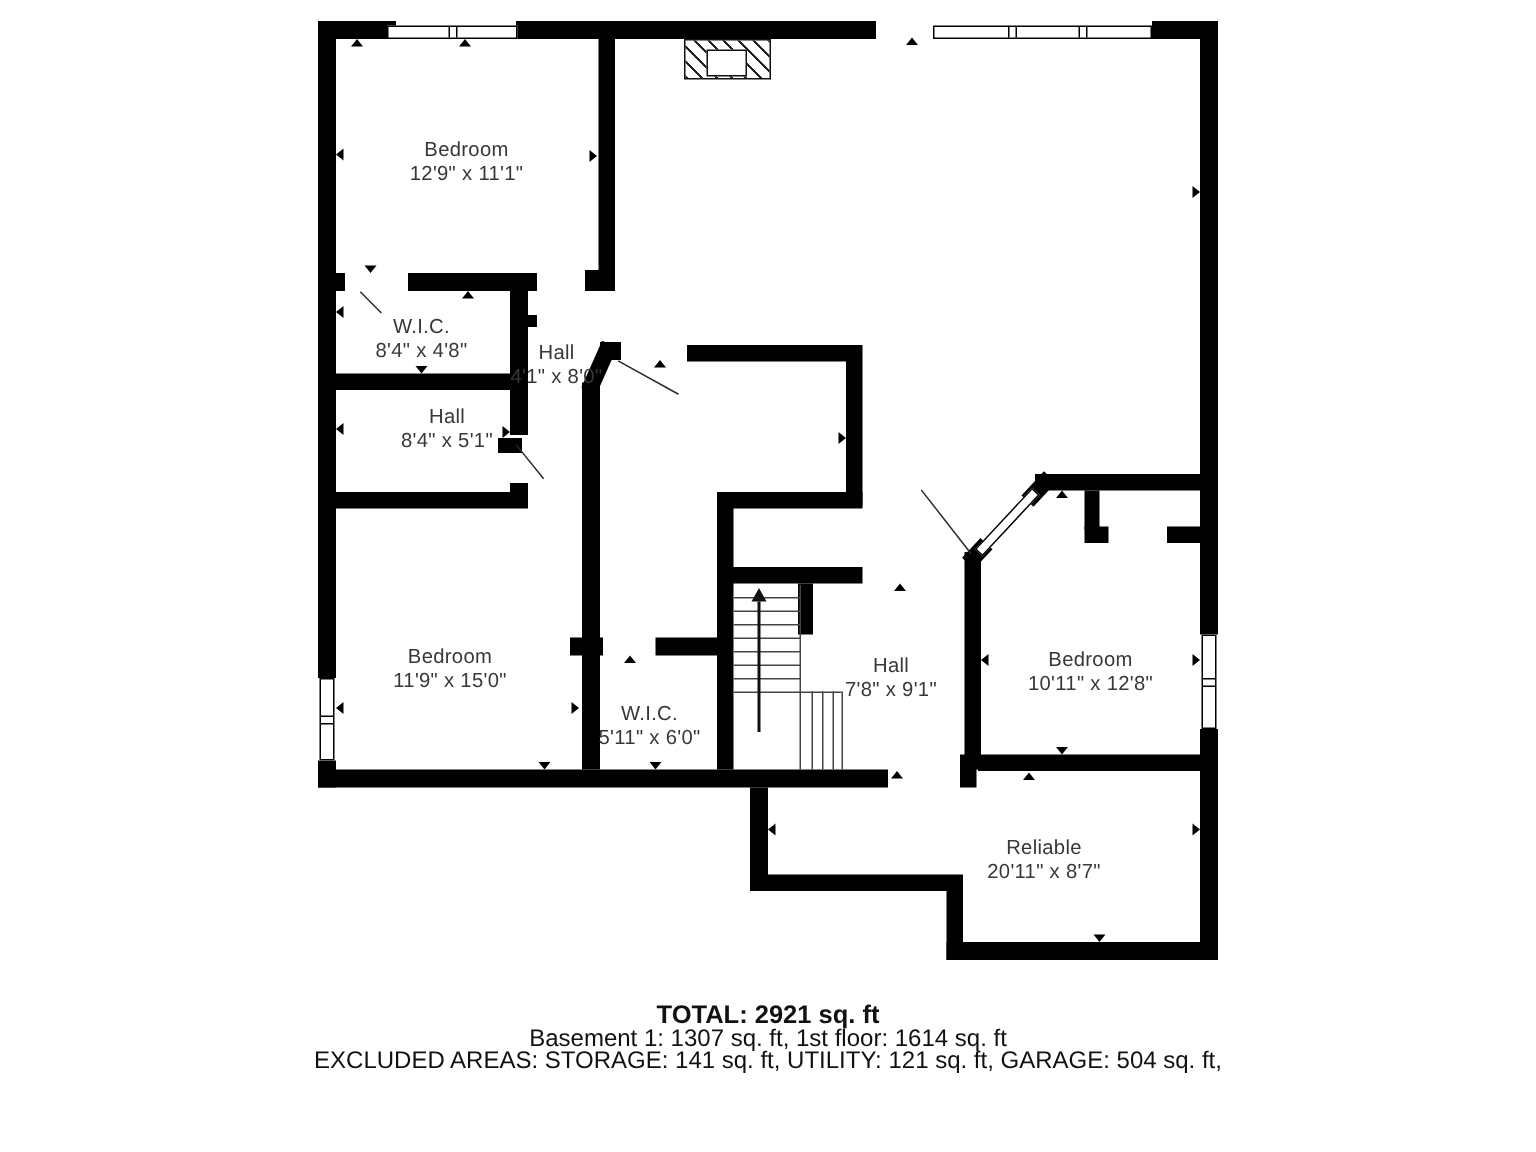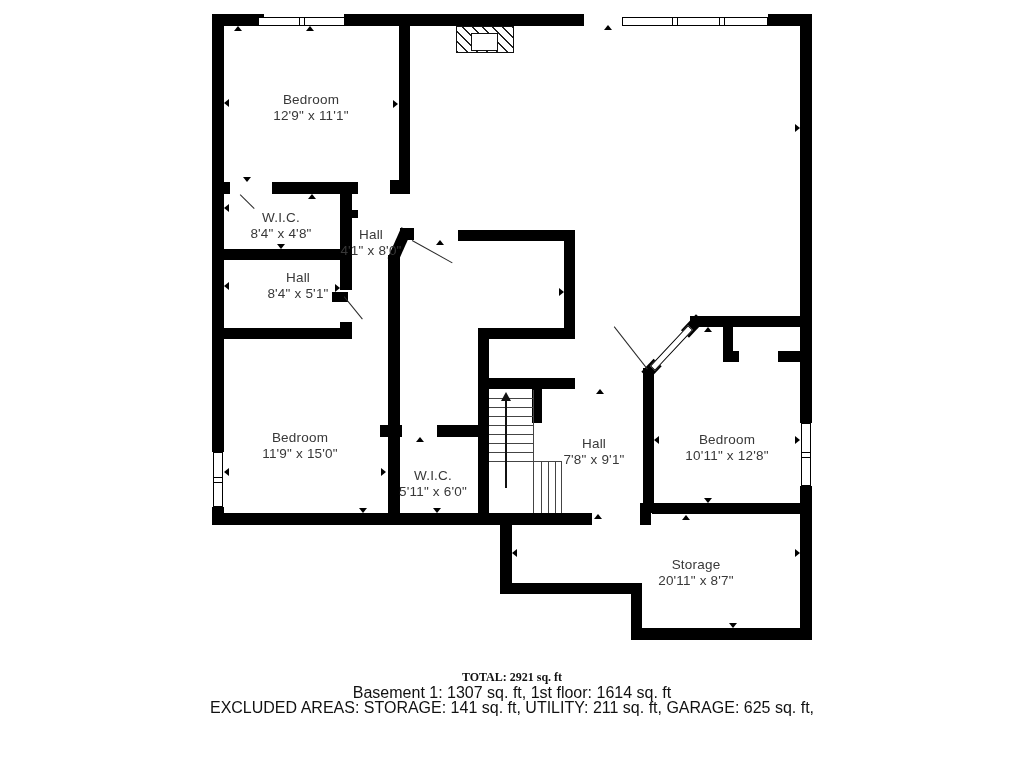--- a/index.html
+++ b/index.html
@@ -15,21 +15,21 @@
   .open-door{position:absolute;background:#fff;border:1.2px solid #000;box-sizing:border-box;}
   .fp-outer{position:absolute;border:1.3px solid #111;box-sizing:border-box;
             background:repeating-linear-gradient(45deg,#222 0,#222 1.4px,transparent 1.4px,transparent 7px);}
   .fp-inner{position:absolute;background:#fff;border:1.2px solid #111;box-sizing:border-box;}
   .room-label{position:absolute;width:190px;text-align:center;color:#383838;
               font-size:13.5px;line-height:15.5px;letter-spacing:.2px;}
   .arrow-shaft{position:absolute;background:#111;}
   .arrow-head{position:absolute;width:0;height:0;border-left:5px solid transparent;
               border-right:5px solid transparent;border-bottom:9px solid #111;}
   #footer{position:absolute;left:0;width:1024px;top:669px;text-align:center;color:#111;}
-  #footer .total{font-size:12px;font-weight:bold;line-height:16px;font-family:Liberation Serif, serif;}
+  #footer .total{font-size:17px;font-weight:bold;line-height:16px;}
   #footer .line{font-size:16px;line-height:15px;}
   #footer .disclaimer{font-size:8.5px;color:#3f3f3f;margin-top:12px;letter-spacing:.2px;}
 </style>
 </head>
 <body>
 
 <div id="canvas">
   <div id="plan">
       <div class="wall" style="left: 212px; top: 14px; width: 52px; height: 12px;"></div>
       <div class="wall" style="left: 344px; top: 14px; width: 240px; height: 12px;"></div>
@@ -165,22 +165,22 @@
       </div>
       <div class="room-label" style="left: 499px; top: 436px;">
         <div>Hall</div>
         <div>7'8" x 9'1"</div>
       </div>
       <div class="room-label" style="left: 632px; top: 432px;">
         <div>Bedroom</div>
         <div>10'11" x 12'8"</div>
       </div>
       <div class="room-label" style="left: 601px; top: 557px;">
-        <div>Storage</div>
+        <div>Reliable</div>
         <div>20'11" x 8'7"</div>
       </div>
     </div>
   <div id="footer">
     <div class="total">TOTAL: 2921 sq. ft</div>
     <div class="line">Basement 1: 1307 sq. ft, 1st floor: 1614 sq. ft</div>
-    <div class="line">EXCLUDED AREAS: STORAGE: 141 sq. ft, UTILITY: 211 sq. ft, GARAGE: 625 sq. ft,</div>
+    <div class="line">EXCLUDED AREAS: STORAGE: 141 sq. ft, UTILITY: 121 sq. ft, GARAGE: 504 sq. ft,</div>
   </div>
 </div>
 
 </body></html>

